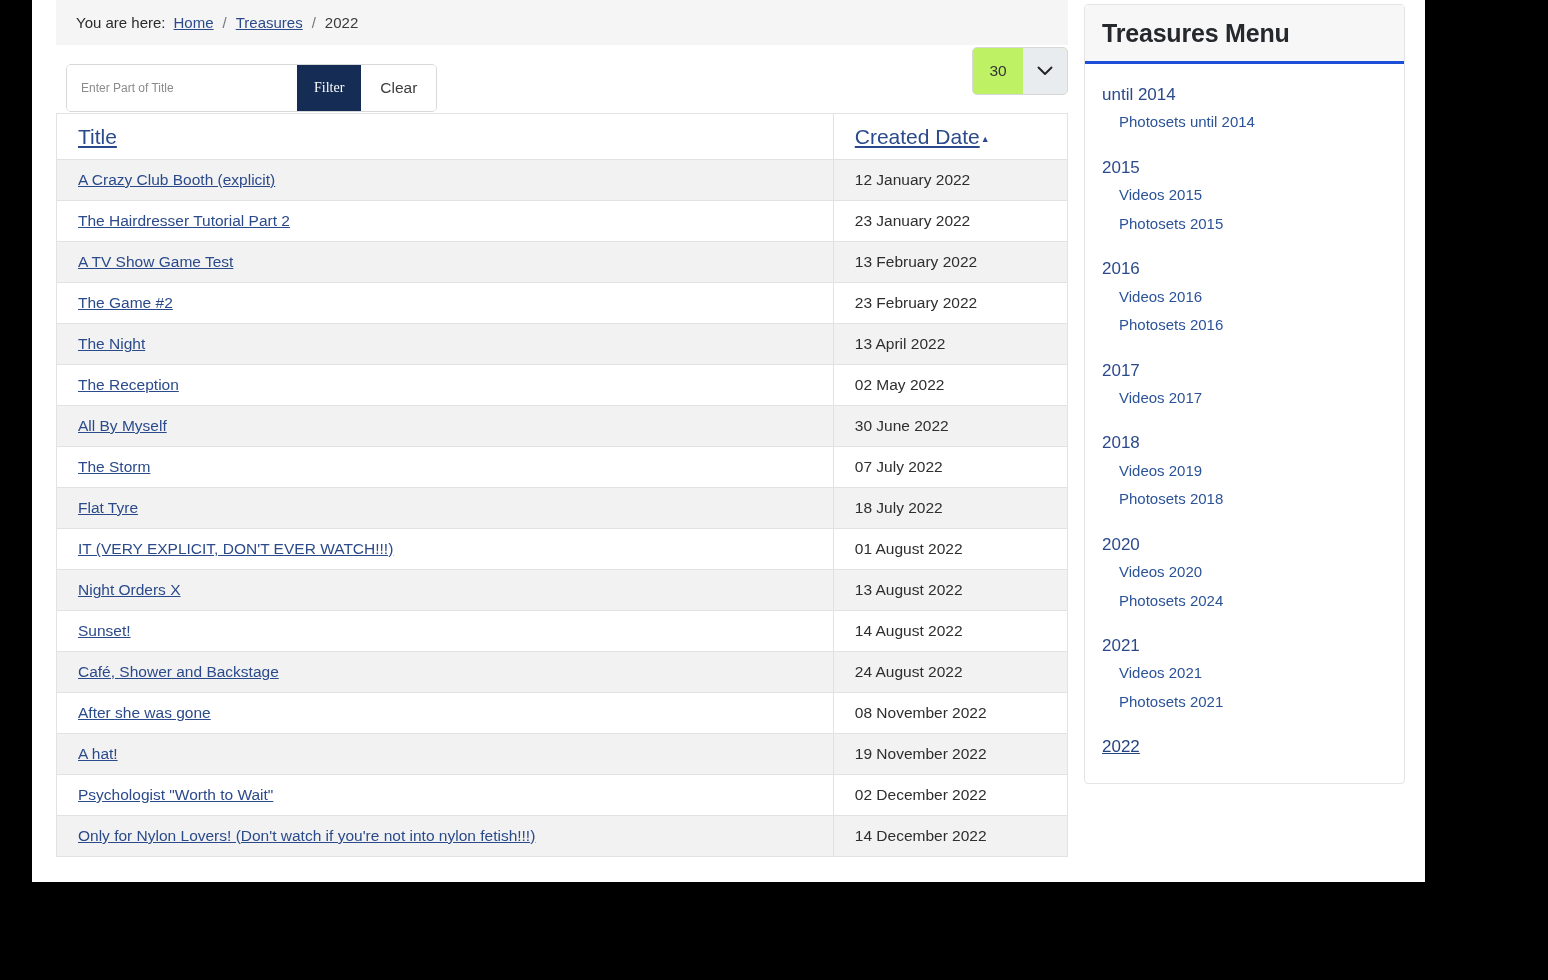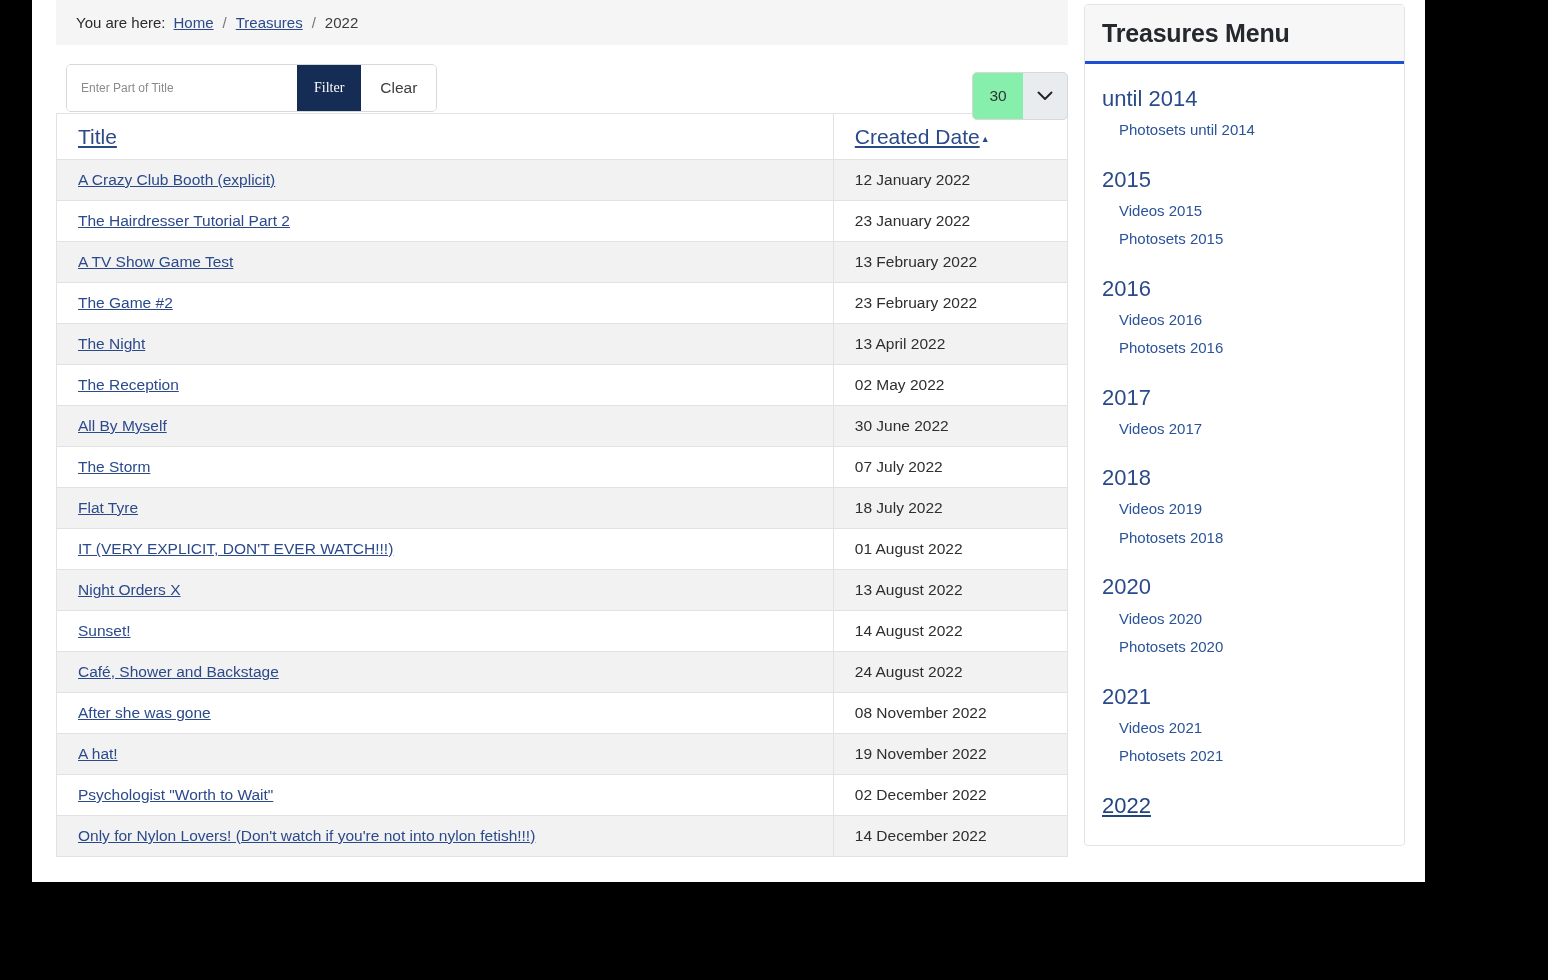--- a/index.html
+++ b/index.html
@@ -107,28 +107,28 @@
     border: none;
     font-size: 15.5px;
     padding: 0 19px;
     cursor: pointer;
     font-family: "Liberation Sans", sans-serif;
   }
 
   .limit-select {
     position: absolute;
     right: 0px;
-    top: 27px;
+    top: 2px;
     display: flex;
     height: 46px;
     width: 94px;
     border: 1px solid #d8d8d8;
     border-radius: 5px;
     overflow: hidden;
-    background: #86efac;
+    background: #bef264;
     cursor: pointer;
   }
   .limit-value {
     flex: 1;
     display: flex;
     align-items: center;
     justify-content: center;
     font-size: 15.5px;
     color: #333333;
   }
@@ -214,21 +214,21 @@
     letter-spacing: -0.2px;
   }
   .sidebar-body {
     padding: 18px 17px 22px 17px;
   }
   .menu-group { margin-bottom: 18px; }
   .menu-group:last-child { margin-bottom: 0; }
 
   .menu-year {
     display: block;
-    font-size: 22px;
+    font-size: 17px;
     color: #2b4a8b;
     text-decoration: none;
     cursor: pointer;
     line-height: 1.55;
   }
   .menu-year.active {
     text-decoration: underline;
     color: #23447f;
   }
   .menu-sub {
@@ -383,21 +383,21 @@
           <a class="menu-sub">Videos 2017</a>
         </div>
         <div class="menu-group">
           <a class="menu-year">2018</a>
           <a class="menu-sub">Videos 2019</a>
           <a class="menu-sub">Photosets 2018</a>
         </div>
         <div class="menu-group">
           <a class="menu-year">2020</a>
           <a class="menu-sub">Videos 2020</a>
-          <a class="menu-sub">Photosets 2020</a>
+          <a class="menu-sub">Photosets 2024</a>
         </div>
         <div class="menu-group">
           <a class="menu-year">2021</a>
           <a class="menu-sub">Videos 2021</a>
           <a class="menu-sub">Photosets 2021</a>
         </div>
         <div class="menu-group">
           <a class="menu-year active">2022</a>
         </div>
       </div>

